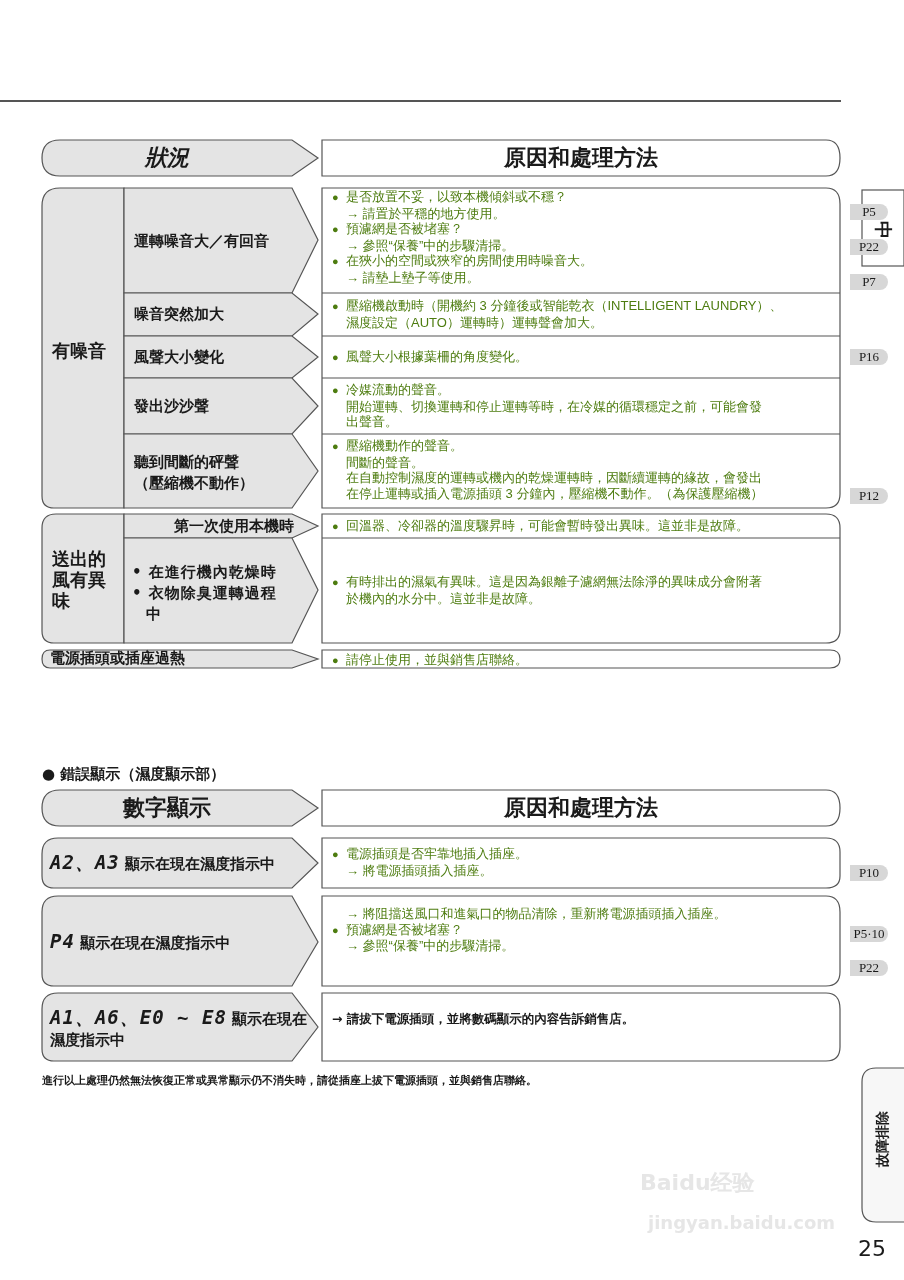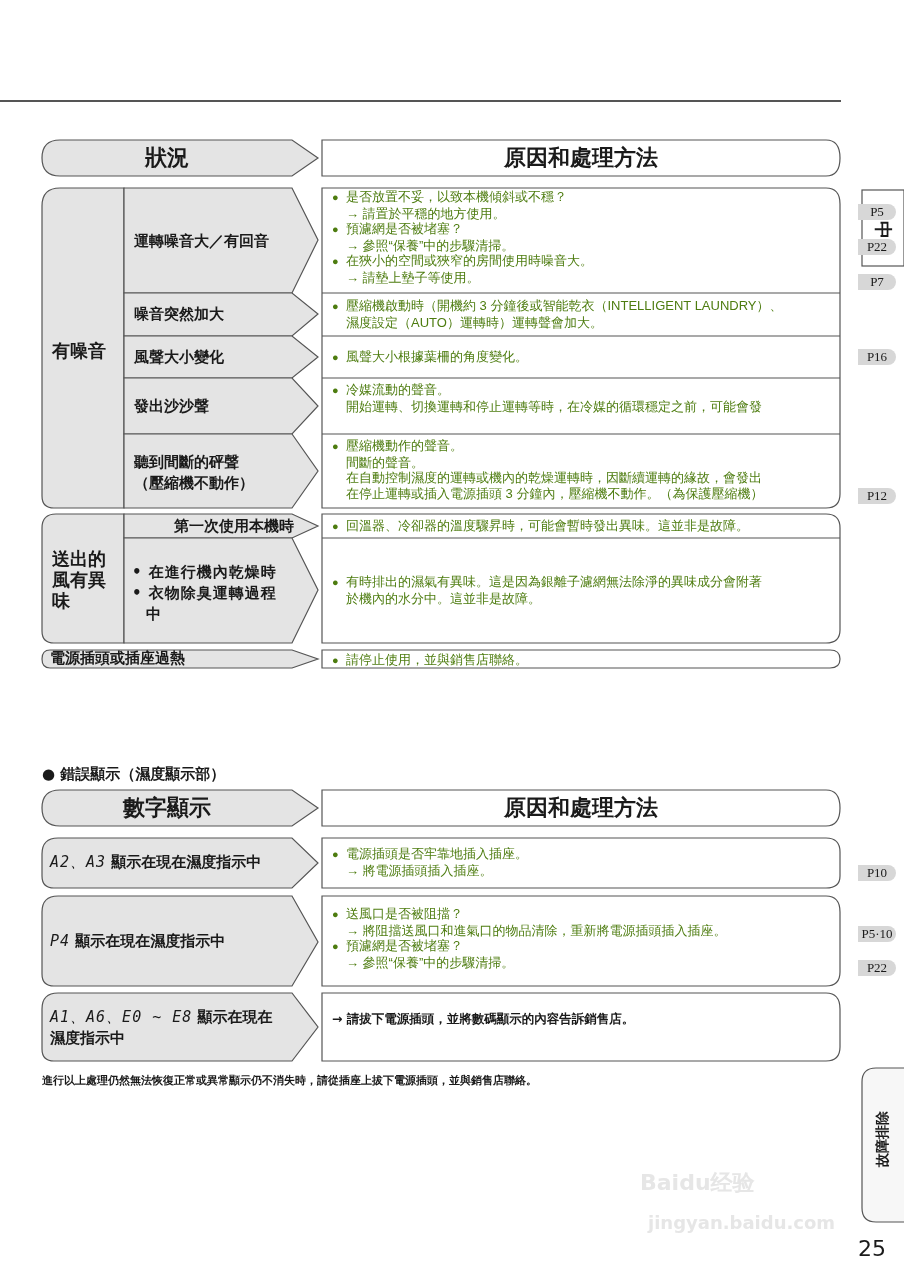--- a/index.html
+++ b/index.html
@@ -9,23 +9,23 @@
   .topline { left:0; top:100px; width:841px; height:2px; background:#555; }
   svg.shapes { position:absolute; left:0; top:0; width:904px; height:1280px; }
   .hdr { font-size:22px; font-weight:bold; text-align:center; line-height:36px; }
   .lbl { font-size:15px; font-weight:bold; line-height:21px; }
   .lbl-cat { font-size:18px; font-weight:bold; line-height:21px; }
   .ans { font-family:Liberation Sans, sans-serif; font-size:13px; line-height:15.5px; color:#4d7c0f; }
   .ans .ln { white-space:nowrap; }
   .ans .arrowln { padding-left:14px; }
   .ans .cont { padding-left:14px; }
   .bullet::before { content:"●"; display:inline-block; width:14px; font-size:11px; }
-  .pref { position:absolute; right:8px; width:38px; height:16px; background:#d7d7d7; border-radius:0 9px 9px 0;
+  .pref { position:absolute; right:16px; width:38px; height:16px; background:#d7d7d7; border-radius:0 9px 9px 0;
           font-family:"Liberation Serif",serif; font-size:13px; text-align:center; line-height:16px; }
-  .seg { font-family:"DejaVu Sans Mono",monospace; font-style:italic; font-weight:normal; font-size:15px; letter-spacing:1px; }
+  .seg { font-family:"DejaVu Sans Mono",monospace; font-style:italic; font-weight:bold; font-size:19px; letter-spacing:1px; }
   .sidetab { font-size:15px; font-weight:bold; }
   .sans-ans { font-family:"DejaVu Sans","Liberation Sans",sans-serif; font-size:12.5px; line-height:17px; }
   .footnote { font-size:11px; font-weight:bold; }
   .watermark { color:#e6e6e6; font-weight:bold; }
 </style>
 </head>
 <body>
 
 <div class="abs topline"></div>
 
@@ -70,21 +70,21 @@
 
     <path d="M58,993 L292,993 L318,1027 L292,1061 L54,1061 Q42,1061 42,1049 L42,1009 Q42,993 58,993 Z"></path>
     <path d="M322,993 L826,993 Q840,993 840,1009 L840,1047 Q840,1061 826,1061 L322,1061 Z" fill="#fff"></path>
 
     <rect x="862" y="190" width="42" height="76" fill="#fff" stroke="#555"></rect>
 
     <path d="M904,1068 L876,1068 Q862,1068 862,1082 L862,1208 Q862,1222 876,1222 L904,1222" fill="#f7f7f7"></path>
   </g>
 </svg>
 
-<div class="abs hdr" style="left:42px; top:140px; width:250px;">狀況</div>
+<div class="abs hdr" style="left:42px; top:140px; width:250px;font-style:italic;">狀況</div>
 <div class="abs hdr" style="left:322px; top:140px; width:518px;">原因和處理方法</div>
 
 <div class="abs lbl-cat" style="left:52px; top:340px;">有噪音</div>
 
 <div class="abs lbl" style="left:134px; top:231px;">運轉噪音大／有回音</div>
 <div class="abs lbl" style="left:134px; top:304px;">噪音突然加大</div>
 <div class="abs lbl" style="left:134px; top:347px;">風聲大小變化</div>
 <div class="abs lbl" style="left:134px; top:396px;">發出沙沙聲</div>
 <div class="abs lbl" style="left:134px; top:452px;">
   <div>聽到間斷的砰聲</div>
@@ -109,20 +109,21 @@
 </div>
 
 <div class="abs ans" style="left:332px; top:349px;">
   <div class="ln bullet">風聲大小根據葉柵的角度變化。</div>
 </div>
 <div class="pref" style="top:349px;">P16</div>
 
 <div class="abs ans" style="left:332px; top:382px;">
   <div class="ln bullet">冷媒流動的聲音。</div>
   <div class="ln cont">開始運轉、切換運轉和停止運轉等時，在冷媒的循環穩定之前，可能會發</div>
+  <div class="ln cont">出聲音。</div>
 </div>
 
 <div class="abs ans" style="left:332px; top:438px;">
   <div class="ln bullet">壓縮機動作的聲音。</div>
   <div class="ln cont">間斷的聲音。</div>
   <div class="ln cont">在自動控制濕度的運轉或機內的乾燥運轉時，因斷續運轉的緣故，會發出</div>
   <div class="ln cont">在停止運轉或插入電源插頭 3 分鐘內，壓縮機不動作。（為保護壓縮機）</div>
 </div>
 <div class="pref" style="top:488px;">P12</div>
 
@@ -163,21 +164,20 @@
   <div class="ln bullet">電源插頭是否牢靠地插入插座。</div>
   <div class="ln arrowln">→ 將電源插頭插入插座。</div>
 </div>
 <div class="pref" style="top:865px;">P10</div>
 
 <div class="abs lbl" style="left:50px; top:931px;">
   <span class="seg">P4</span>
   <span>顯示在現在濕度指示中</span>
 </div>
 <div class="abs ans" style="left:332px; top:906px;">
-  <div class="ln bullet">送風口是否被阻擋？</div>
   <div class="ln arrowln">→ 將阻擋送風口和進氣口的物品清除，重新將電源插頭插入插座。</div>
   <div class="ln bullet">預濾網是否被堵塞？</div>
   <div class="ln arrowln">→ 參照“保養”中的步驟清掃。</div>
 </div>
 <div class="pref" style="top:926px;">P5·10</div>
 <div class="pref" style="top:960px;">P22</div>
 
 <div class="abs lbl" style="left:50px; top:1007px;">
   <div><span class="seg">A1、A6、E0 ~ E8</span> <span>顯示在現在</span></div>
   <div>濕度指示中</div>

